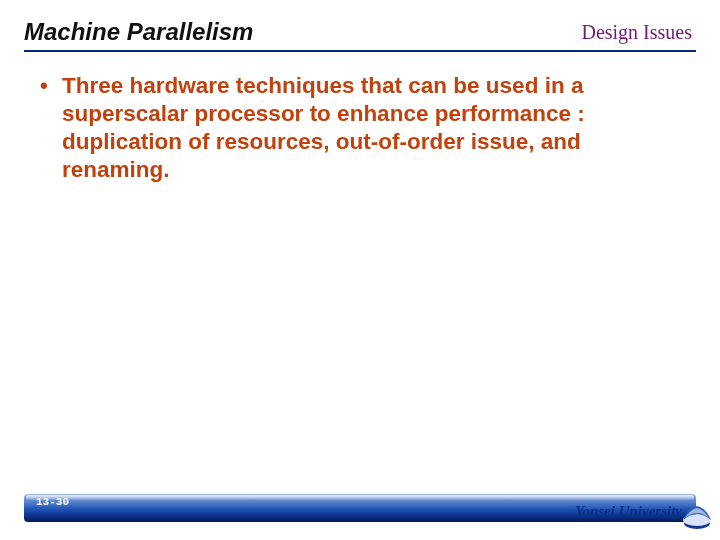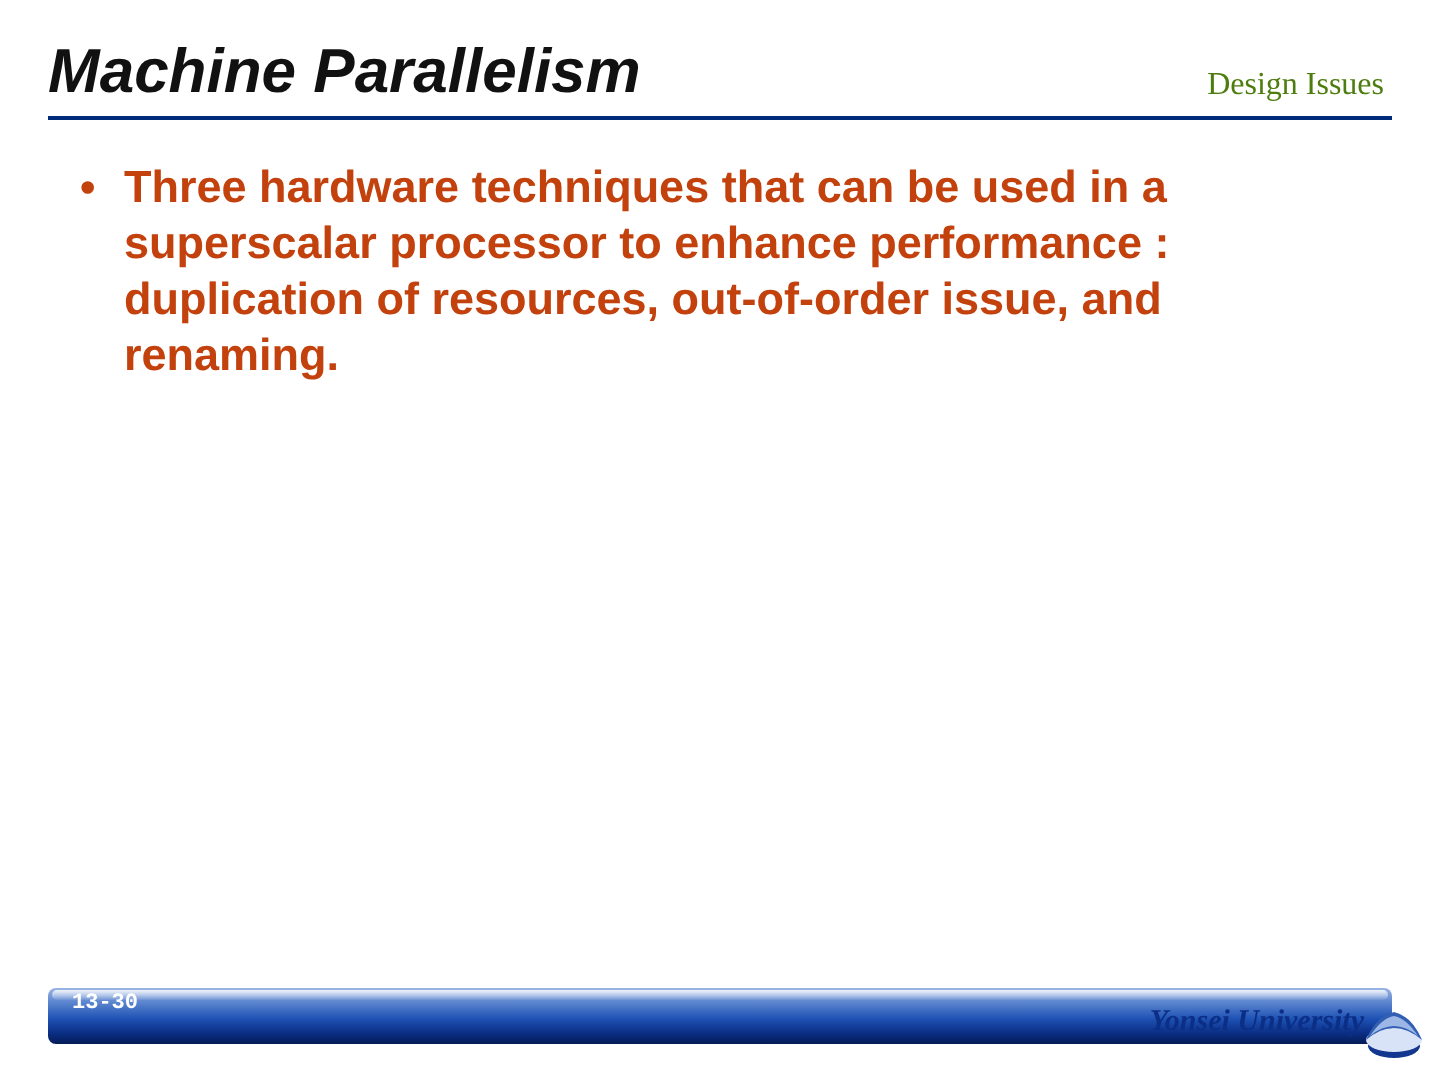--- a/index.html
+++ b/index.html
@@ -20,27 +20,27 @@
     justify-content: space-between;
     align-items: flex-end;
     border-bottom: 2.5px solid #002a7a;
     padding-bottom: 4px;
     margin-bottom: 20px;
   }
   .title {
     font-family: Arial, Helvetica, sans-serif;
     font-style: italic;
     font-weight: 700;
-    font-size: 31px;
+    font-size: 24px;
     color: #111;
   }
   .subtitle {
     font-family: "Times New Roman", Times, serif;
-    font-size: 16px;
-    color: #4d7c0f;
+    font-size: 20px;
+    color: #701a75;
     padding-right: 4px;
     padding-bottom: 2px;
   }
   .content {
     padding-left: 16px;
     padding-right: 8px;
   }
   ul { list-style: none; }
   li {
     position: relative;

